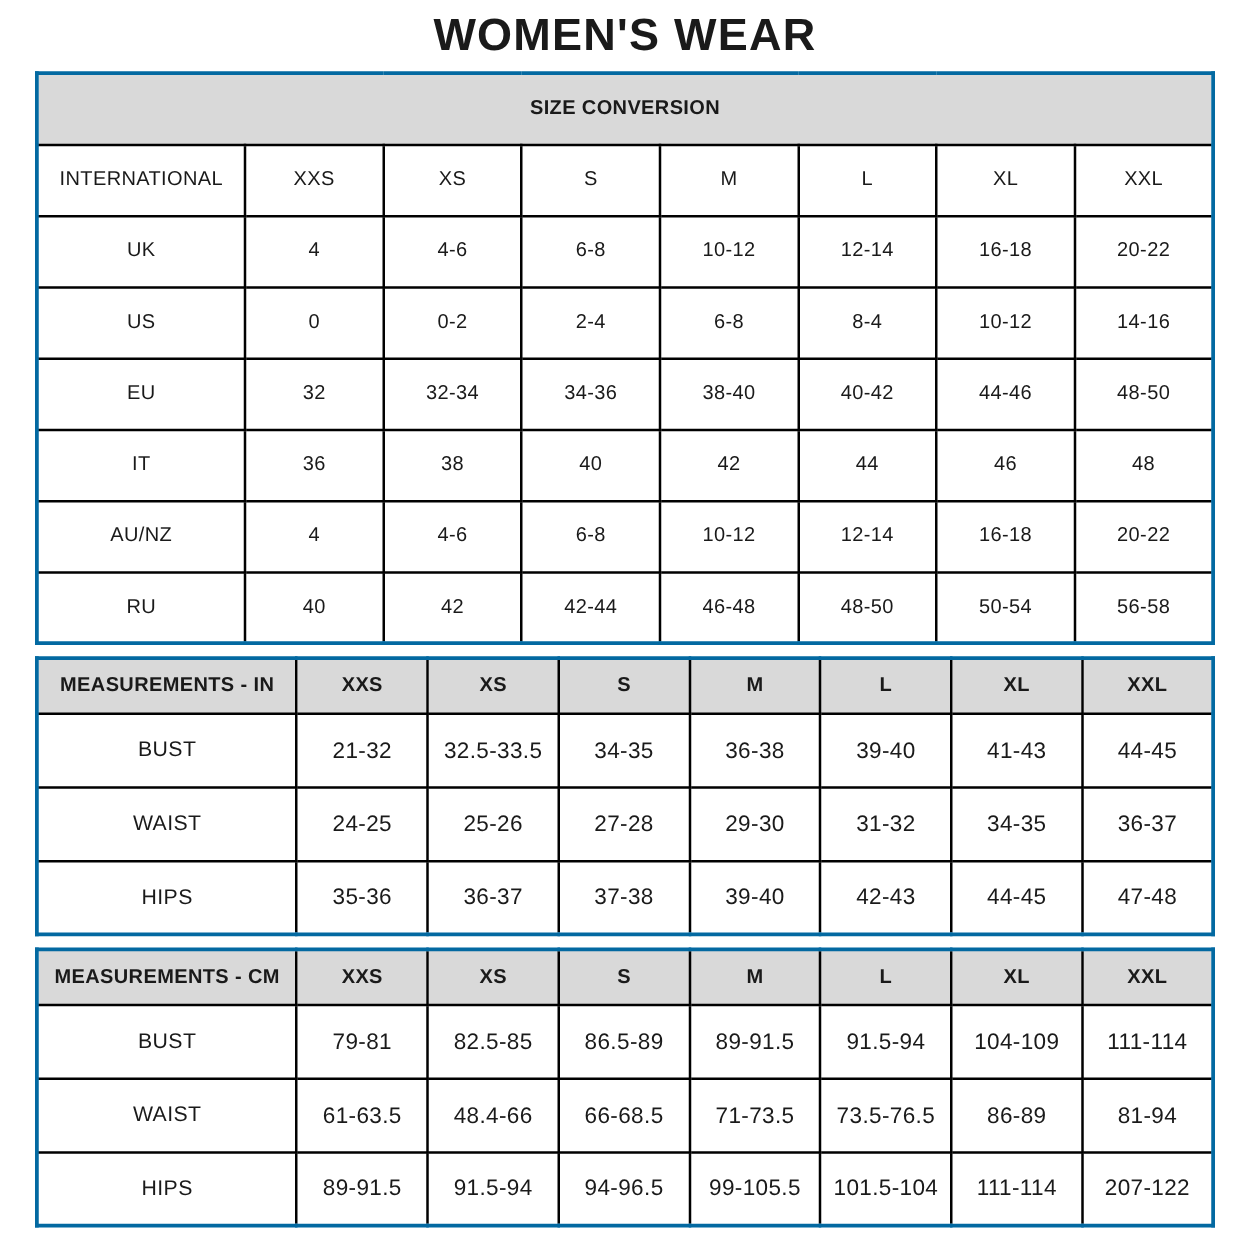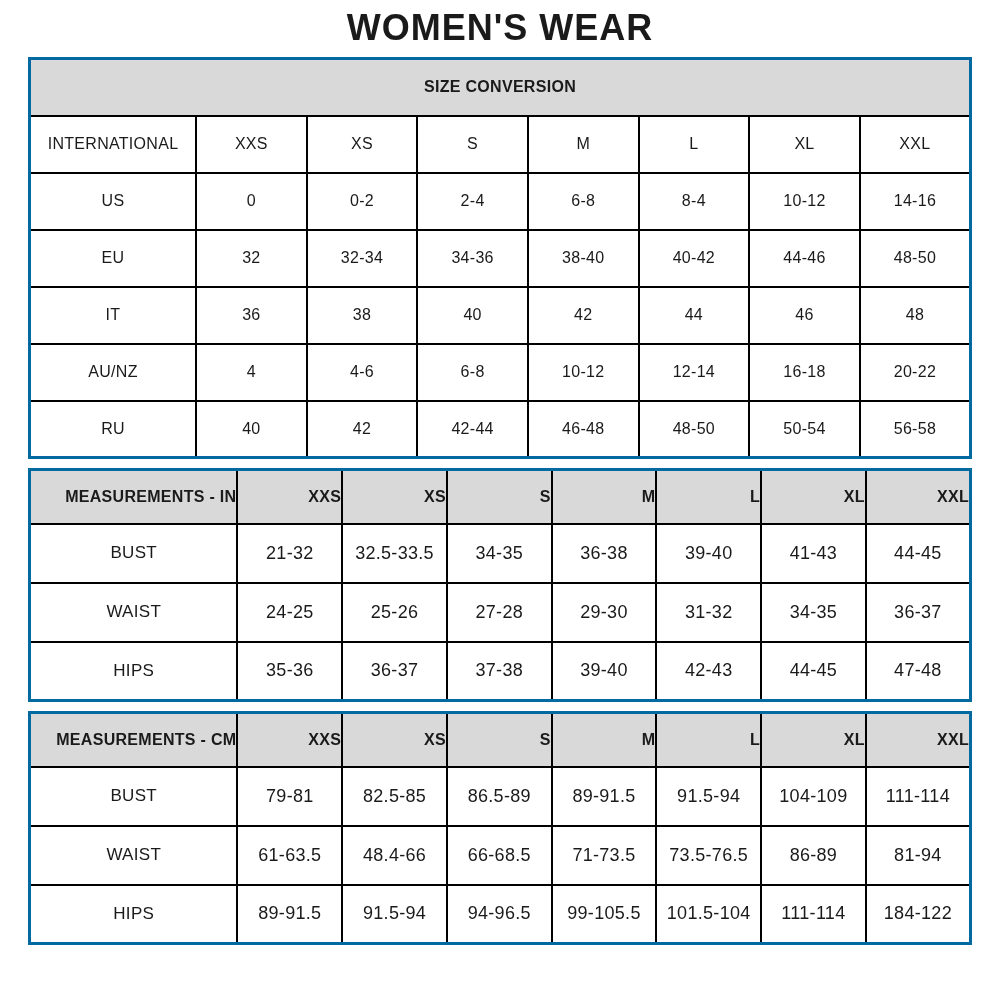--- a/index.html
+++ b/index.html
@@ -44,23 +44,22 @@
     font-size: 16px;
     letter-spacing: 0.6px;
   }
   
   .t1 td { height: 57px; }
   .t1 col.c-label { width: 17.7%; }
   
   tr.head td {
     background: #d9d9d9;
     font-weight: 700;
-    height: 54px;
+    height: 44px;
     font-size: 16px;
-    text-align: right;
   }
   .t2 td { height: 59px; }
   .t2 col.c-label { width: 22.1%; }
   .t2 tr.body td { font-size: 18px; }
   .t2 tr.body td.label { font-size: 17px; }
 </style>
 </head>
 <body>
 
 <div class="page">
@@ -84,20 +83,30 @@
         </tr>
         <tr class="cols">
           <td>INTERNATIONAL</td>
           <td>XXS</td>
           <td>XS</td>
           <td>S</td>
           <td>M</td>
           <td>L</td>
           <td>XL</td>
           <td>XXL</td>
+        </tr>
+        <tr class="body">
+          <td class="label">UK</td>
+          <td>4</td>
+          <td>4-6</td>
+          <td>6-8</td>
+          <td>10-12</td>
+          <td>12-14</td>
+          <td>16-18</td>
+          <td>20-22</td>
         </tr>
         <tr class="body">
           <td class="label">US</td>
           <td>0</td>
           <td>0-2</td>
           <td>2-4</td>
           <td>6-8</td>
           <td>8-4</td>
           <td>10-12</td>
           <td>14-16</td>
@@ -243,18 +252,18 @@
           <td>81-94</td>
         </tr>
         <tr class="body">
           <td class="label">HIPS</td>
           <td>89-91.5</td>
           <td>91.5-94</td>
           <td>94-96.5</td>
           <td>99-105.5</td>
           <td>101.5-104</td>
           <td>111-114</td>
-          <td>184-122</td>
+          <td>207-122</td>
         </tr>
       </tbody>
   </table>
 
 </div>
 
 </body></html>

